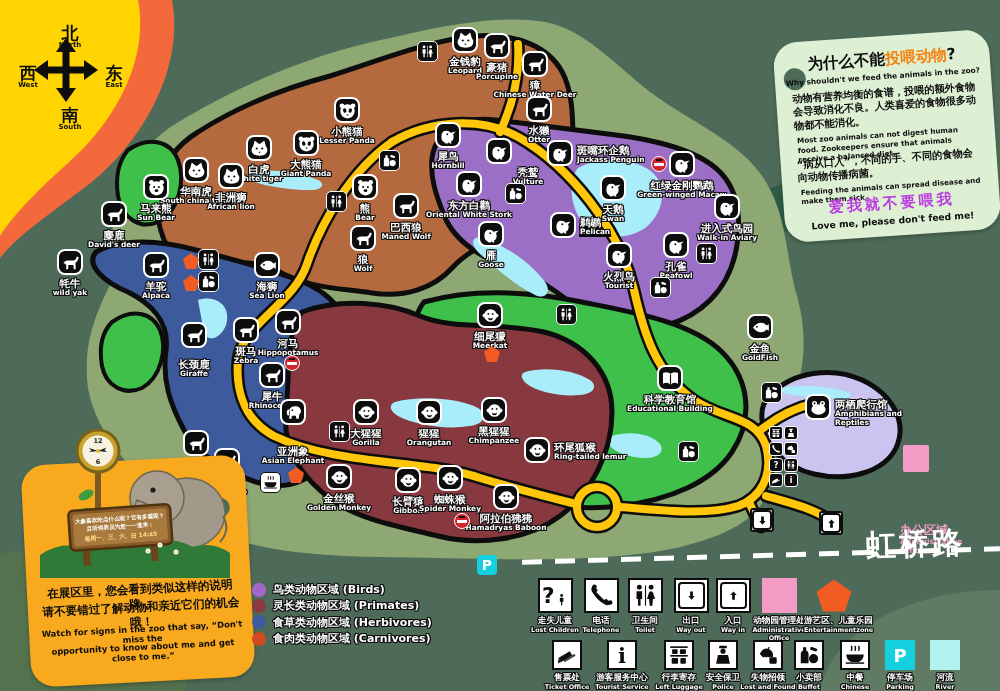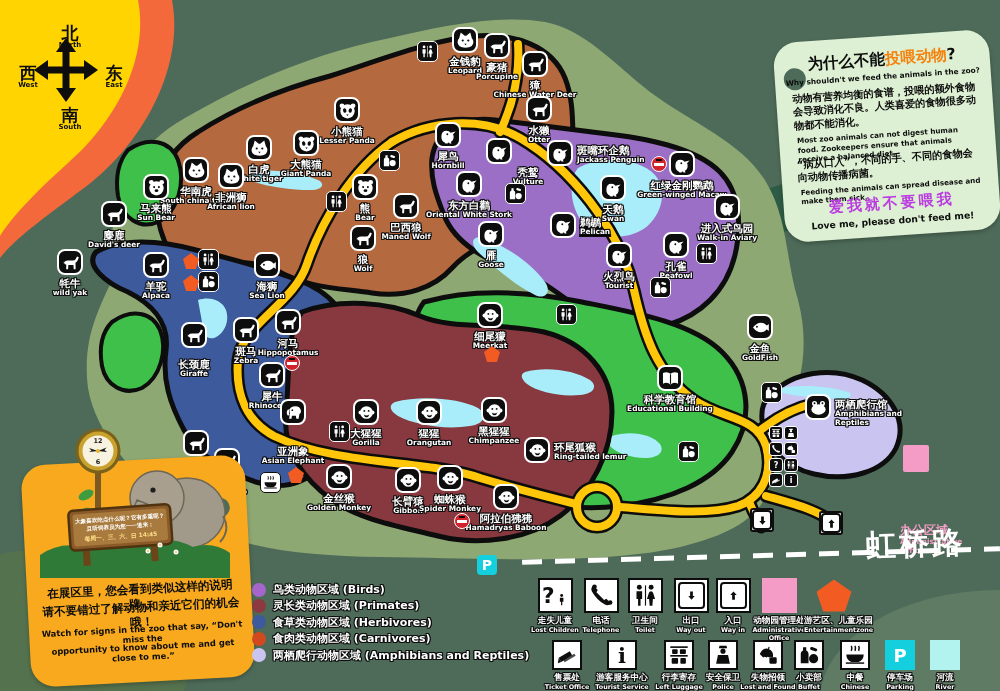--- a/index.html
+++ b/index.html
@@ -726,24 +726,20 @@
         <div class="zl-txt ol">灵长类动物区域 (Primates)</div>
       </div>
       <div class="zl-item" style="left: 0px; top: 32.8px;">
         <div class="zl-dot" style="background: rgb(61, 90, 156);"></div>
         <div class="zl-txt ol">食草类动物区域 (Herbivores)</div>
       </div>
       <div class="zl-item" style="left: 0px; top: 49.2px;">
         <div class="zl-dot" style="background: rgb(208, 73, 31);"></div>
         <div class="zl-txt ol">食肉类动物区域 (Carnivores)</div>
       </div>
-      <div class="zl-item" style="left: 0px; top: 65.6px;">
-        <div class="zl-dot" style="background: rgb(201, 197, 240);"></div>
-        <div class="zl-txt ol">两栖爬行动物区域 (Amphibians and Reptiles)</div>
-      </div>
     </div>
 
   <div id="fac-legend-1" class="abs" style="left:0;top:0;width:1000px;height:0;">
       <div class="lrow-item" style="left: 525px; top: 578px; width: 60px;">
         <div class="lbox" style="width: 35px; height: 35px;">
           <span style="font-size:21.7px;font-weight:900">?</span>
           <svg viewBox="0 0 24 24" style="width:13.3px;height:13.3px;margin-top:8.75px">
             <use href="#s-person"></use>
           </svg>
         </div>

